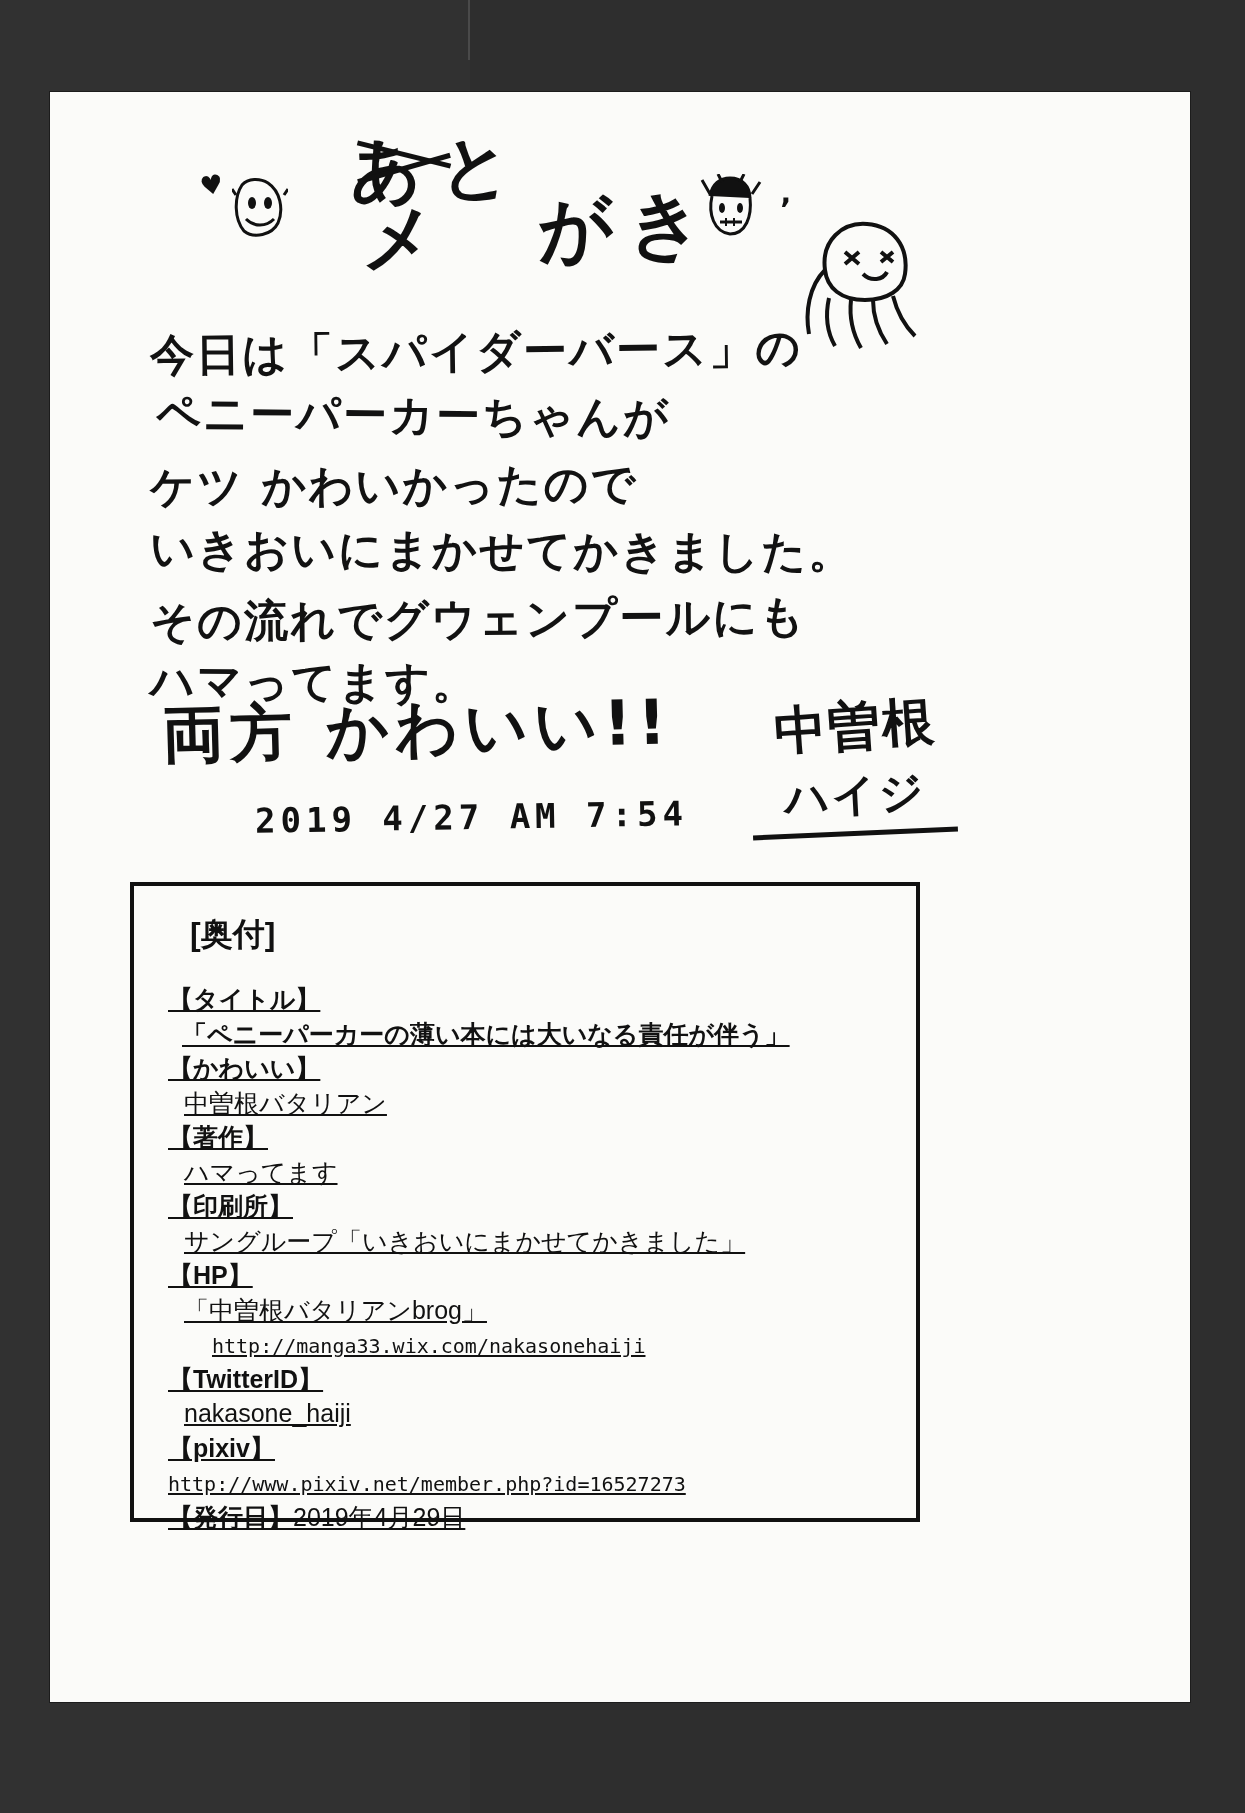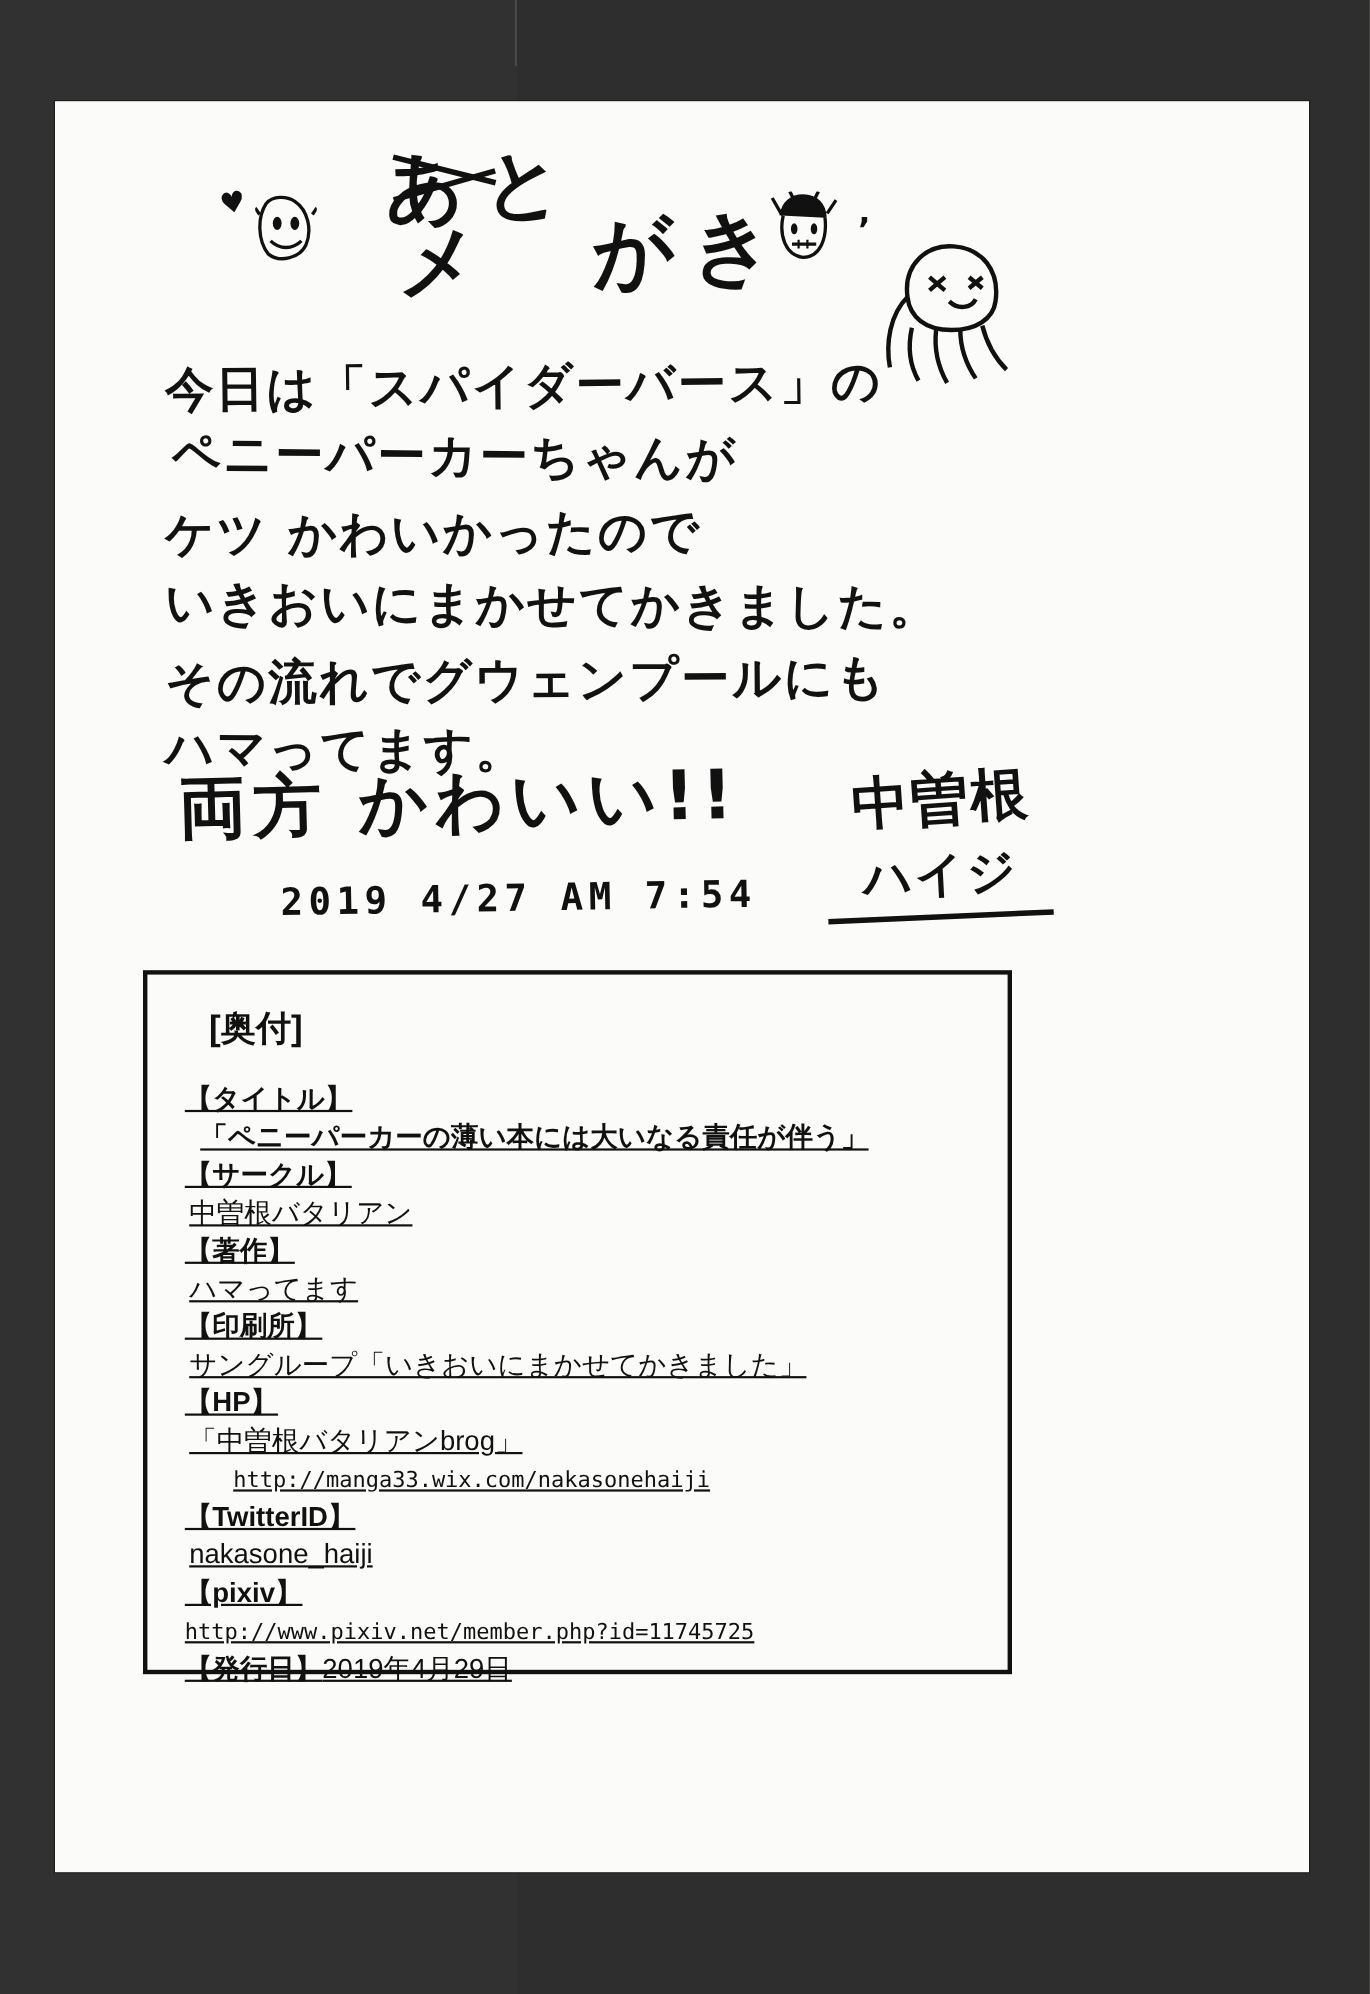--- a/index.html
+++ b/index.html
@@ -230,21 +230,21 @@
     font-size: 32px;
   }
   .colophon .row {
     white-space: nowrap;
     text-decoration: underline;
   }
   .colophon .label {
     font-weight: bold;
   }
   .colophon .val {
-    margin-left: 4px;
+    margin-left: 16px;
     text-align: center;
   }
   .colophon .val-strong {
     margin-left: 14px;
     font-weight: bold;
     margin-top: 36px;
   }
   .colophon .mono {
     font-family: "DejaVu Sans Mono", monospace;
     font-size: 20px;
@@ -323,37 +323,37 @@
       <div class="sig-underline"></div>
     </div>
   </div>
 
   <div class="colophon">
     <div class="ctitle">[奥付]</div>
 
     <div class="row"><span class="label">【タイトル】</span></div>
     <div class="row"><span class="val-strong">「ペニーパーカーの薄い本には大いなる責任が伴う」</span></div>
 
-    <div class="row"><span class="label">【サークル】</span></div>
+    <div class="row"><span class="label">【かわいい】</span></div>
     <div class="row"><span class="val">中曽根バタリアン</span></div>
 
     <div class="row"><span class="label">【著作】</span></div>
     <div class="row"><span class="val">ハマってます</span></div>
 
     <div class="row"><span class="label">【印刷所】</span></div>
     <div class="row"><span class="val">サングループ「いきおいにまかせてかきました」</span></div>
 
     <div class="row"><span class="label">【HP】</span></div>
     <div class="row"><span class="val">「中曽根バタリアンbrog」</span></div>
     <div class="row indent"><span class="mono">http://manga33.wix.com/nakasonehaiji</span></div>
 
     <div class="row"><span class="label">【TwitterID】</span></div>
     <div class="row"><span class="val">nakasone_haiji</span></div>
 
     <div class="row"><span class="label">【pixiv】</span></div>
-    <div class="row"><span class="mono">http://www.pixiv.net/member.php?id=11745725</span></div>
+    <div class="row"><span class="mono">http://www.pixiv.net/member.php?id=16527273</span></div>
 
     <div class="row">
       <span class="label">【発行日】</span><span>2019年4月29日</span>
     </div>
   </div>
 
 </div>
 
 </body></html>

